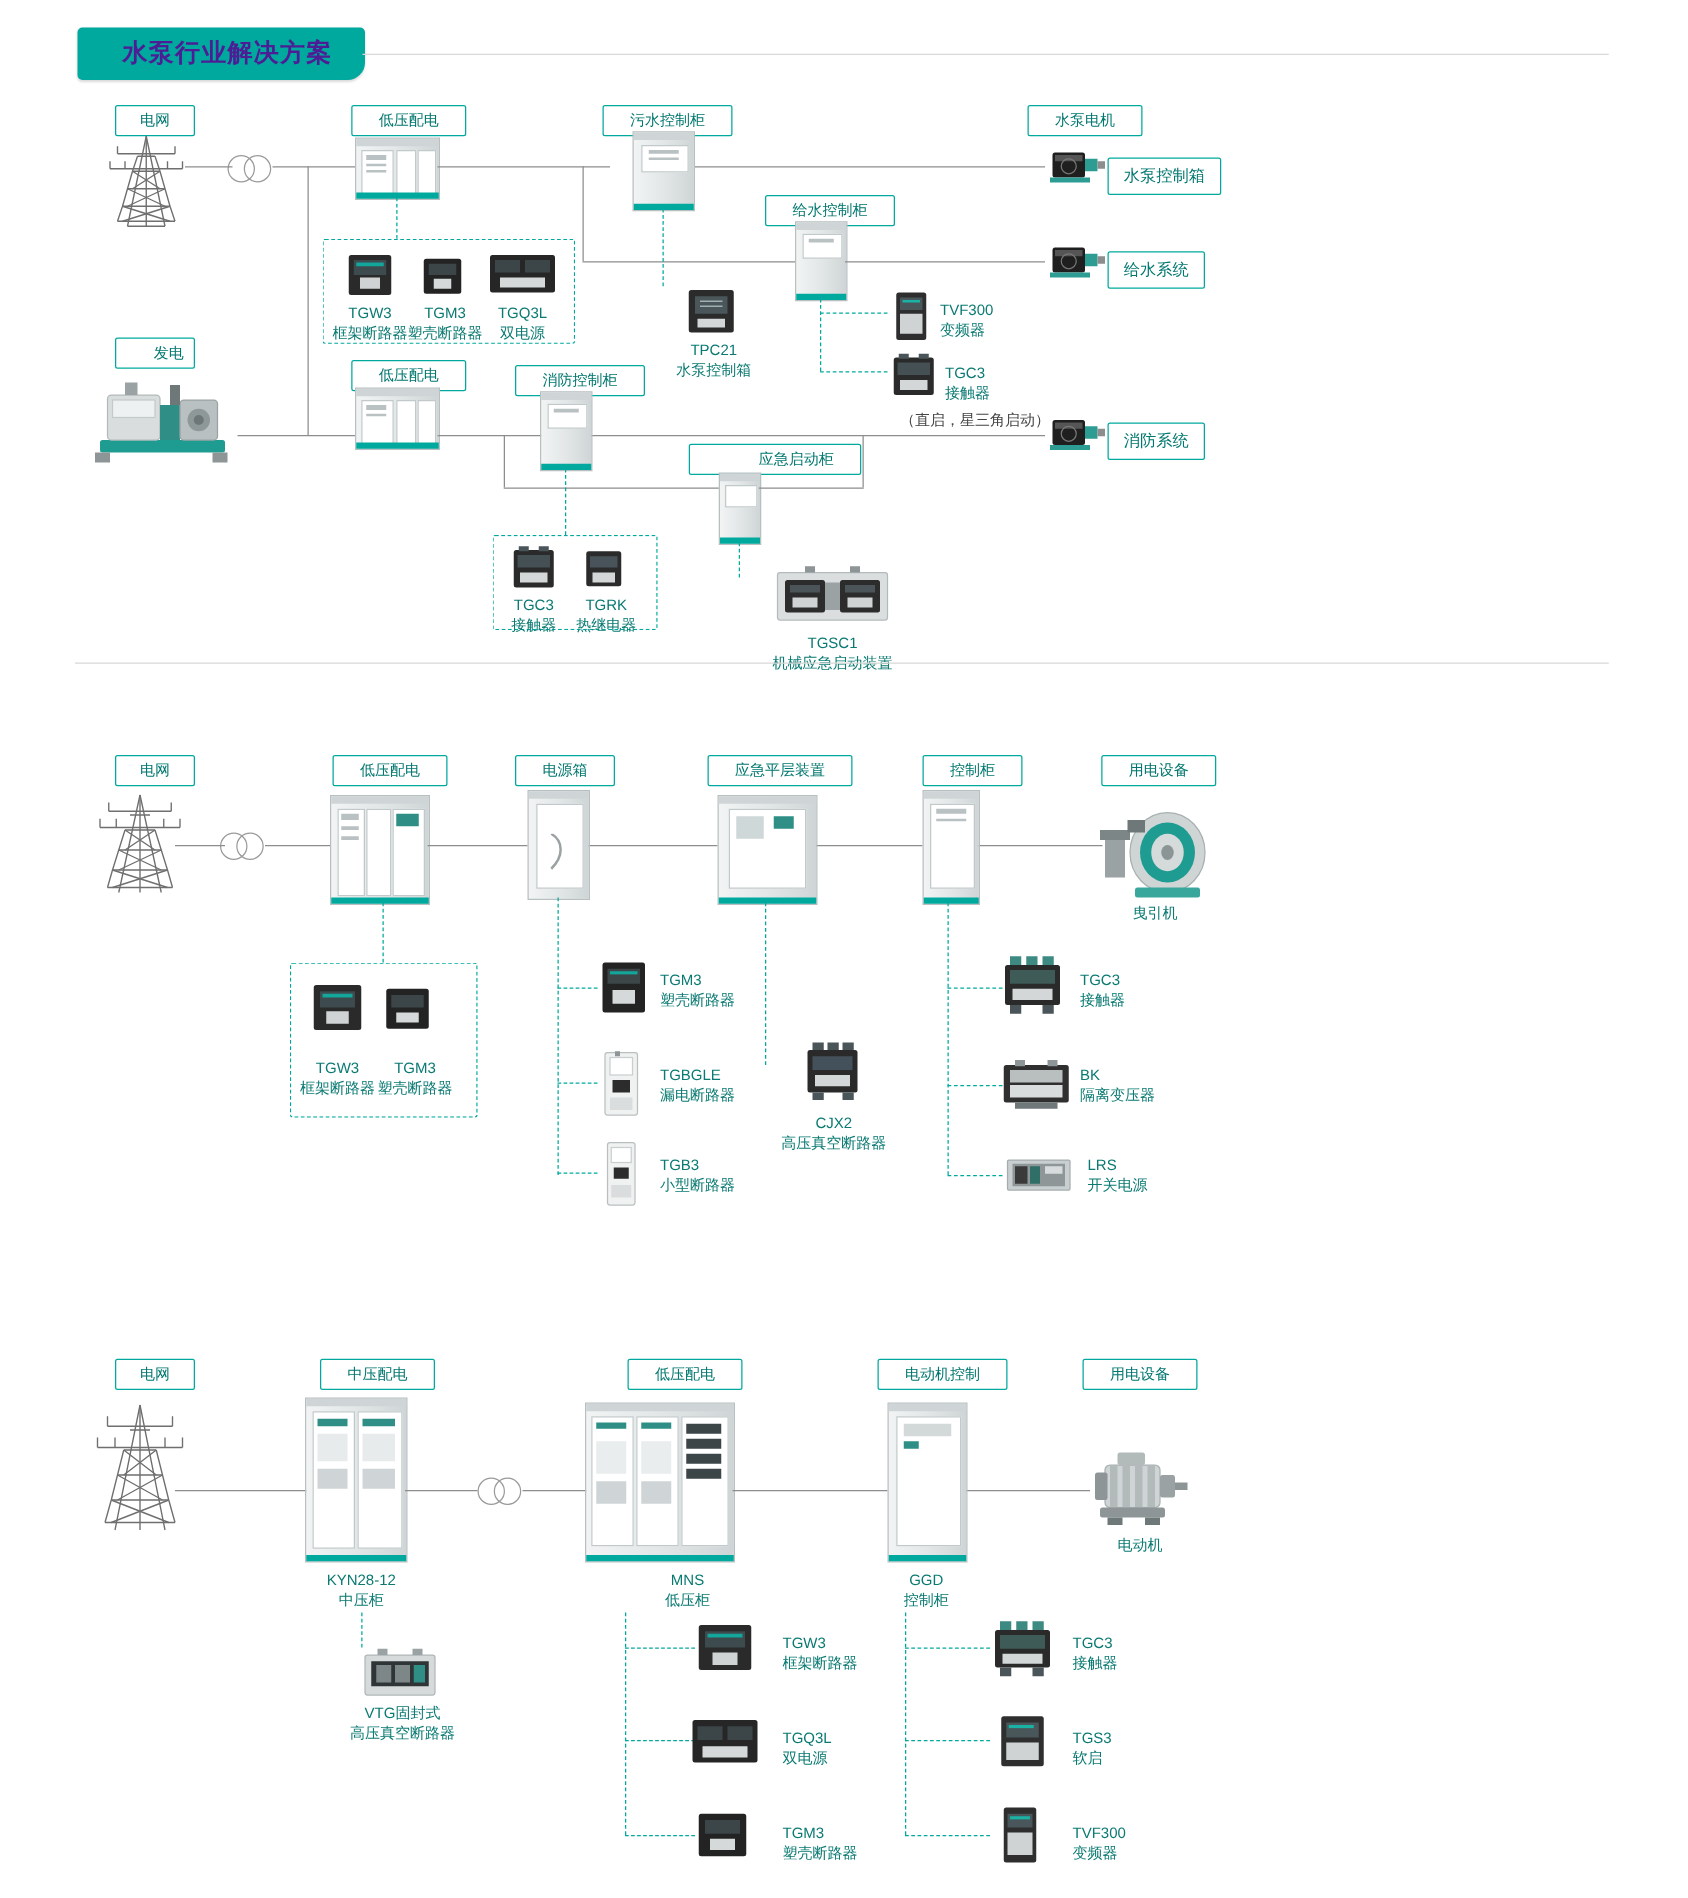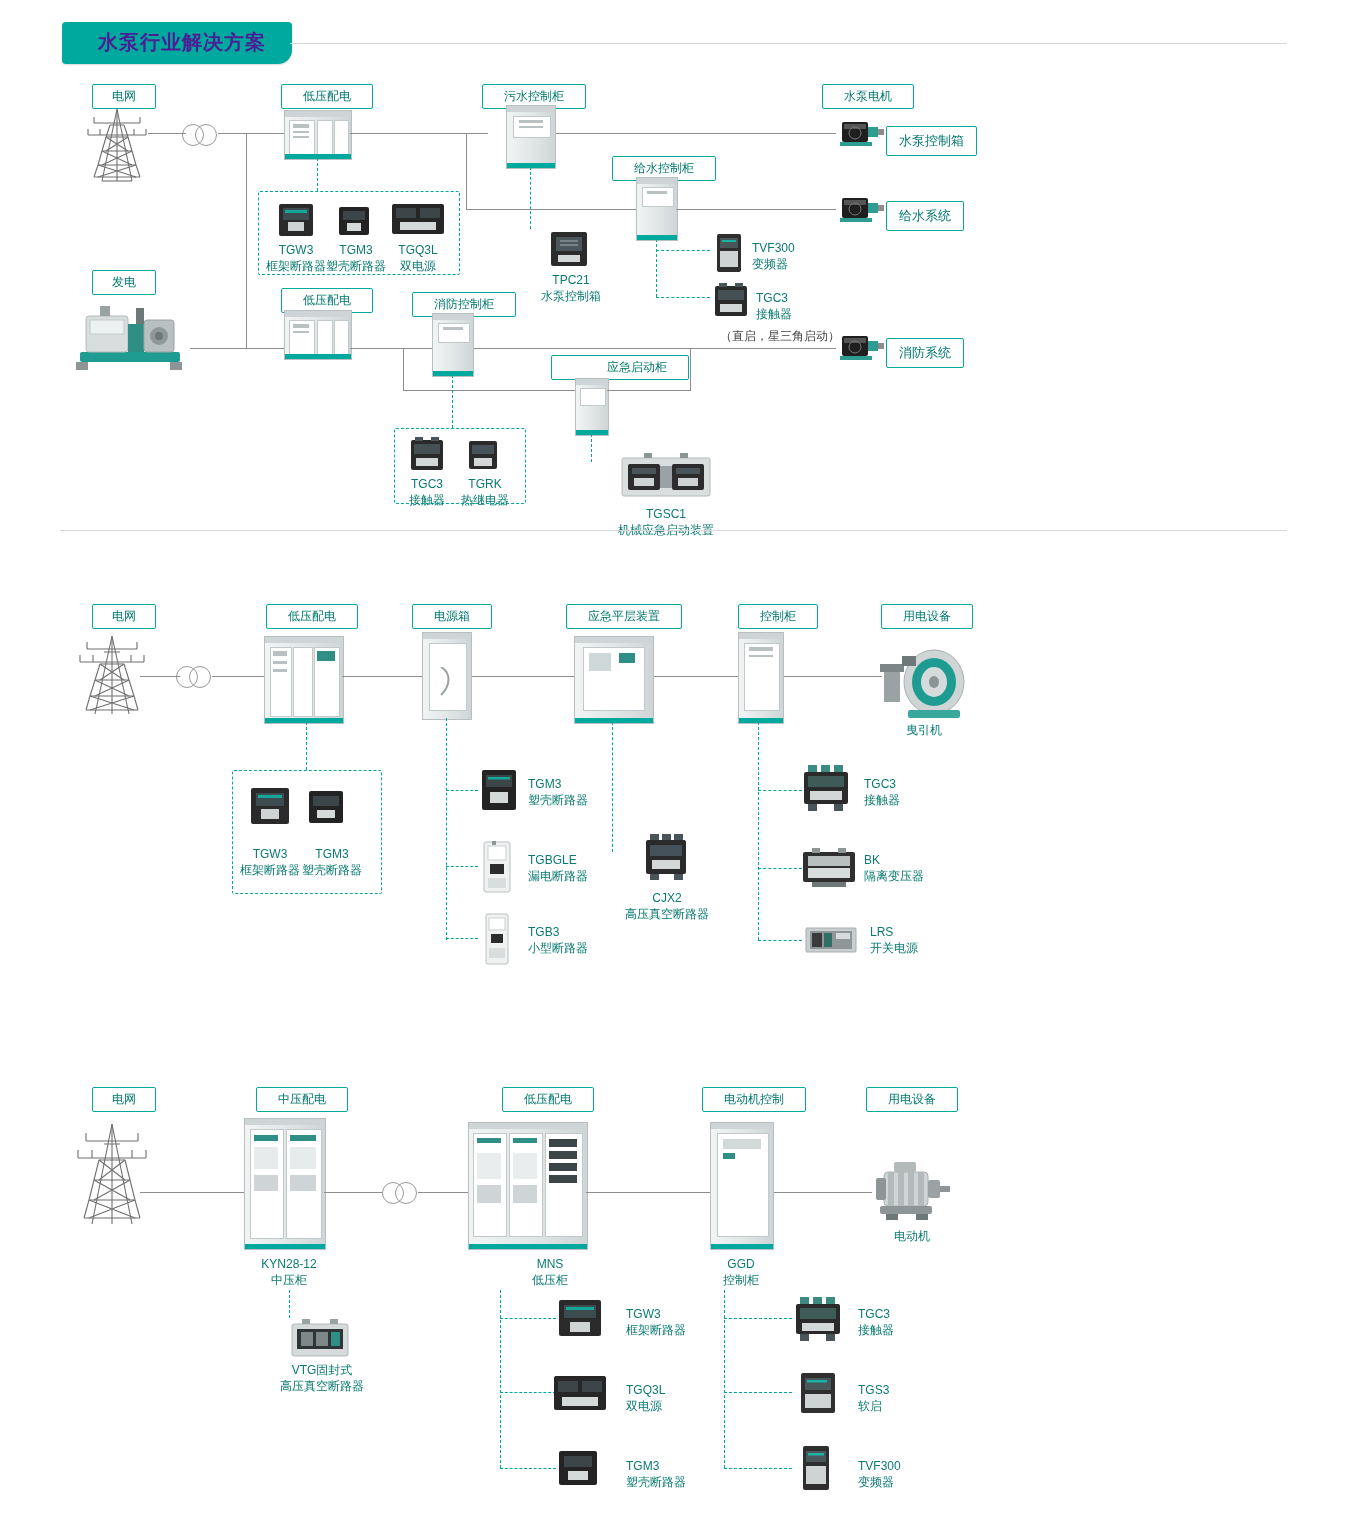--- a/index.html
+++ b/index.html
@@ -75,21 +75,21 @@
   <div class="sec-head" style="left:62px;top:22px;width:1225px;">
     <div class="sec-tab">水泵行业解决方案</div>
     <div class="sec-rule"></div>
   </div>
 
   <div class="nlabel" style="left:92px;top:84px;width:46px;">电网</div>
   <div class="nlabel" style="left:281px;top:84px;width:74px;">低压配电</div>
   <div class="nlabel" style="left:482px;top:84px;width:86px;">污水控制柜</div>
   <div class="nlabel" style="left:822px;top:84px;width:74px;">水泵电机</div>
   <div class="nlabel" style="left:612px;top:156px;width:86px;">给水控制柜</div>
-  <div class="nlabel" style="left:92px;top:270px;width:46px;">发电</div>
+  <div class="nlabel" style="left:92px;top:270px;width:46px;text-align:right;">发电</div>
   <div class="nlabel" style="left:281px;top:288px;width:74px;">低压配电</div>
   <div class="nlabel" style="left:412px;top:292px;width:86px;">消防控制柜</div>
   <div class="nlabel" style="left:551px;top:355px;width:86px;padding-left:42px;">应急启动柜</div>
 
   <div class="slabel" style="left:886px;top:126px;">水泵控制箱</div>
   <div class="slabel" style="left:886px;top:201px;">给水系统</div>
   <div class="slabel" style="left:886px;top:338px;">消防系统</div>
 
   <svg class="pylon" style="left:72px;top:105px;" width="90" height="80">
     <g stroke="#6f6f6f" stroke-width="1.1" fill="none">

